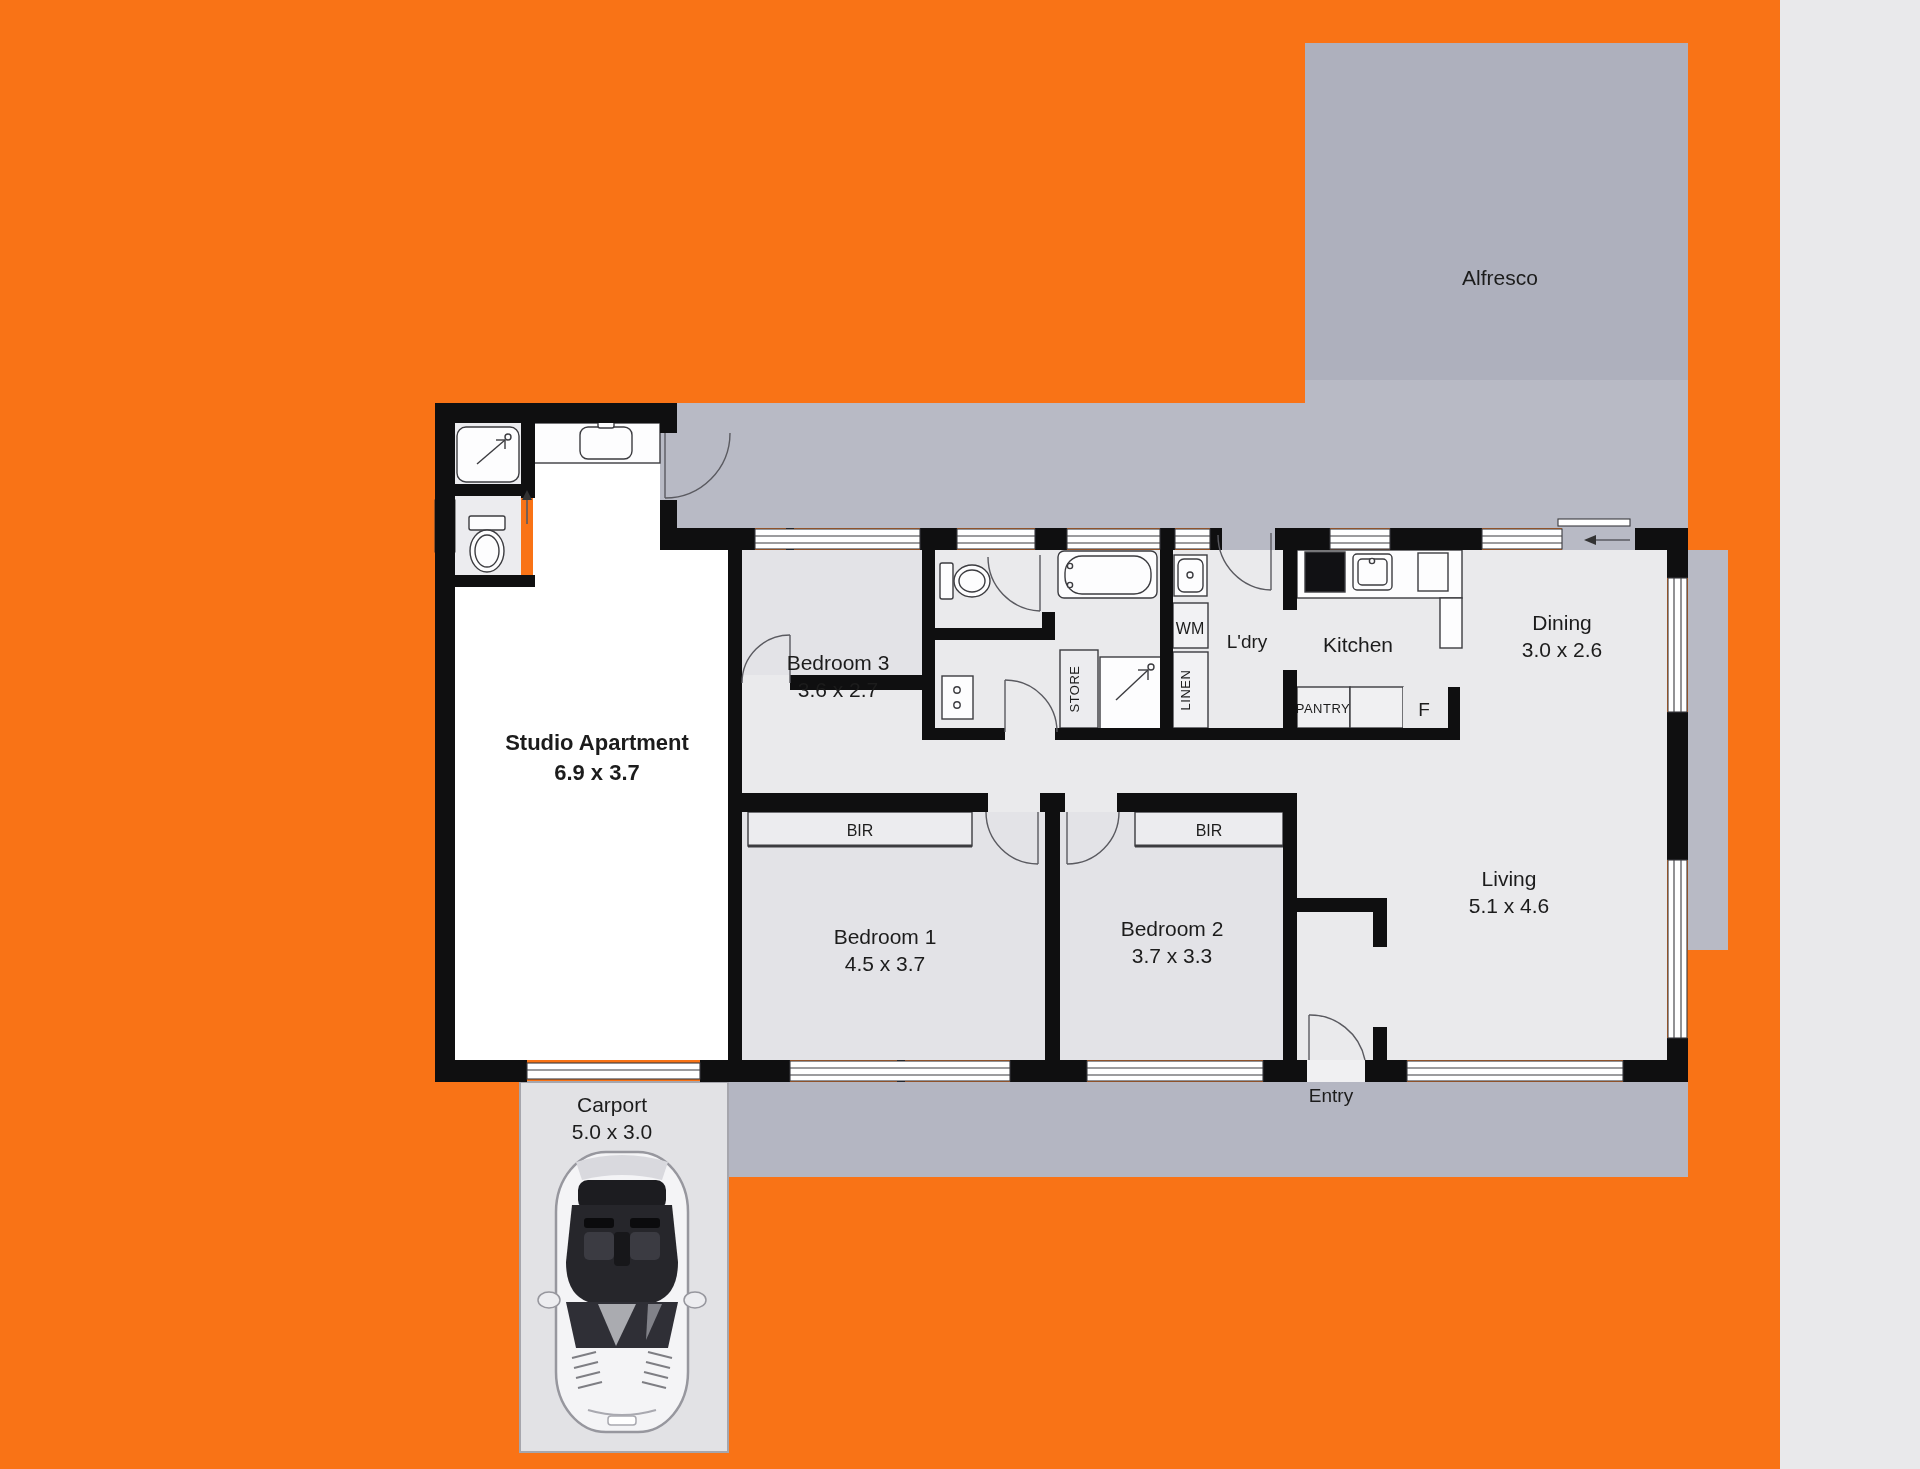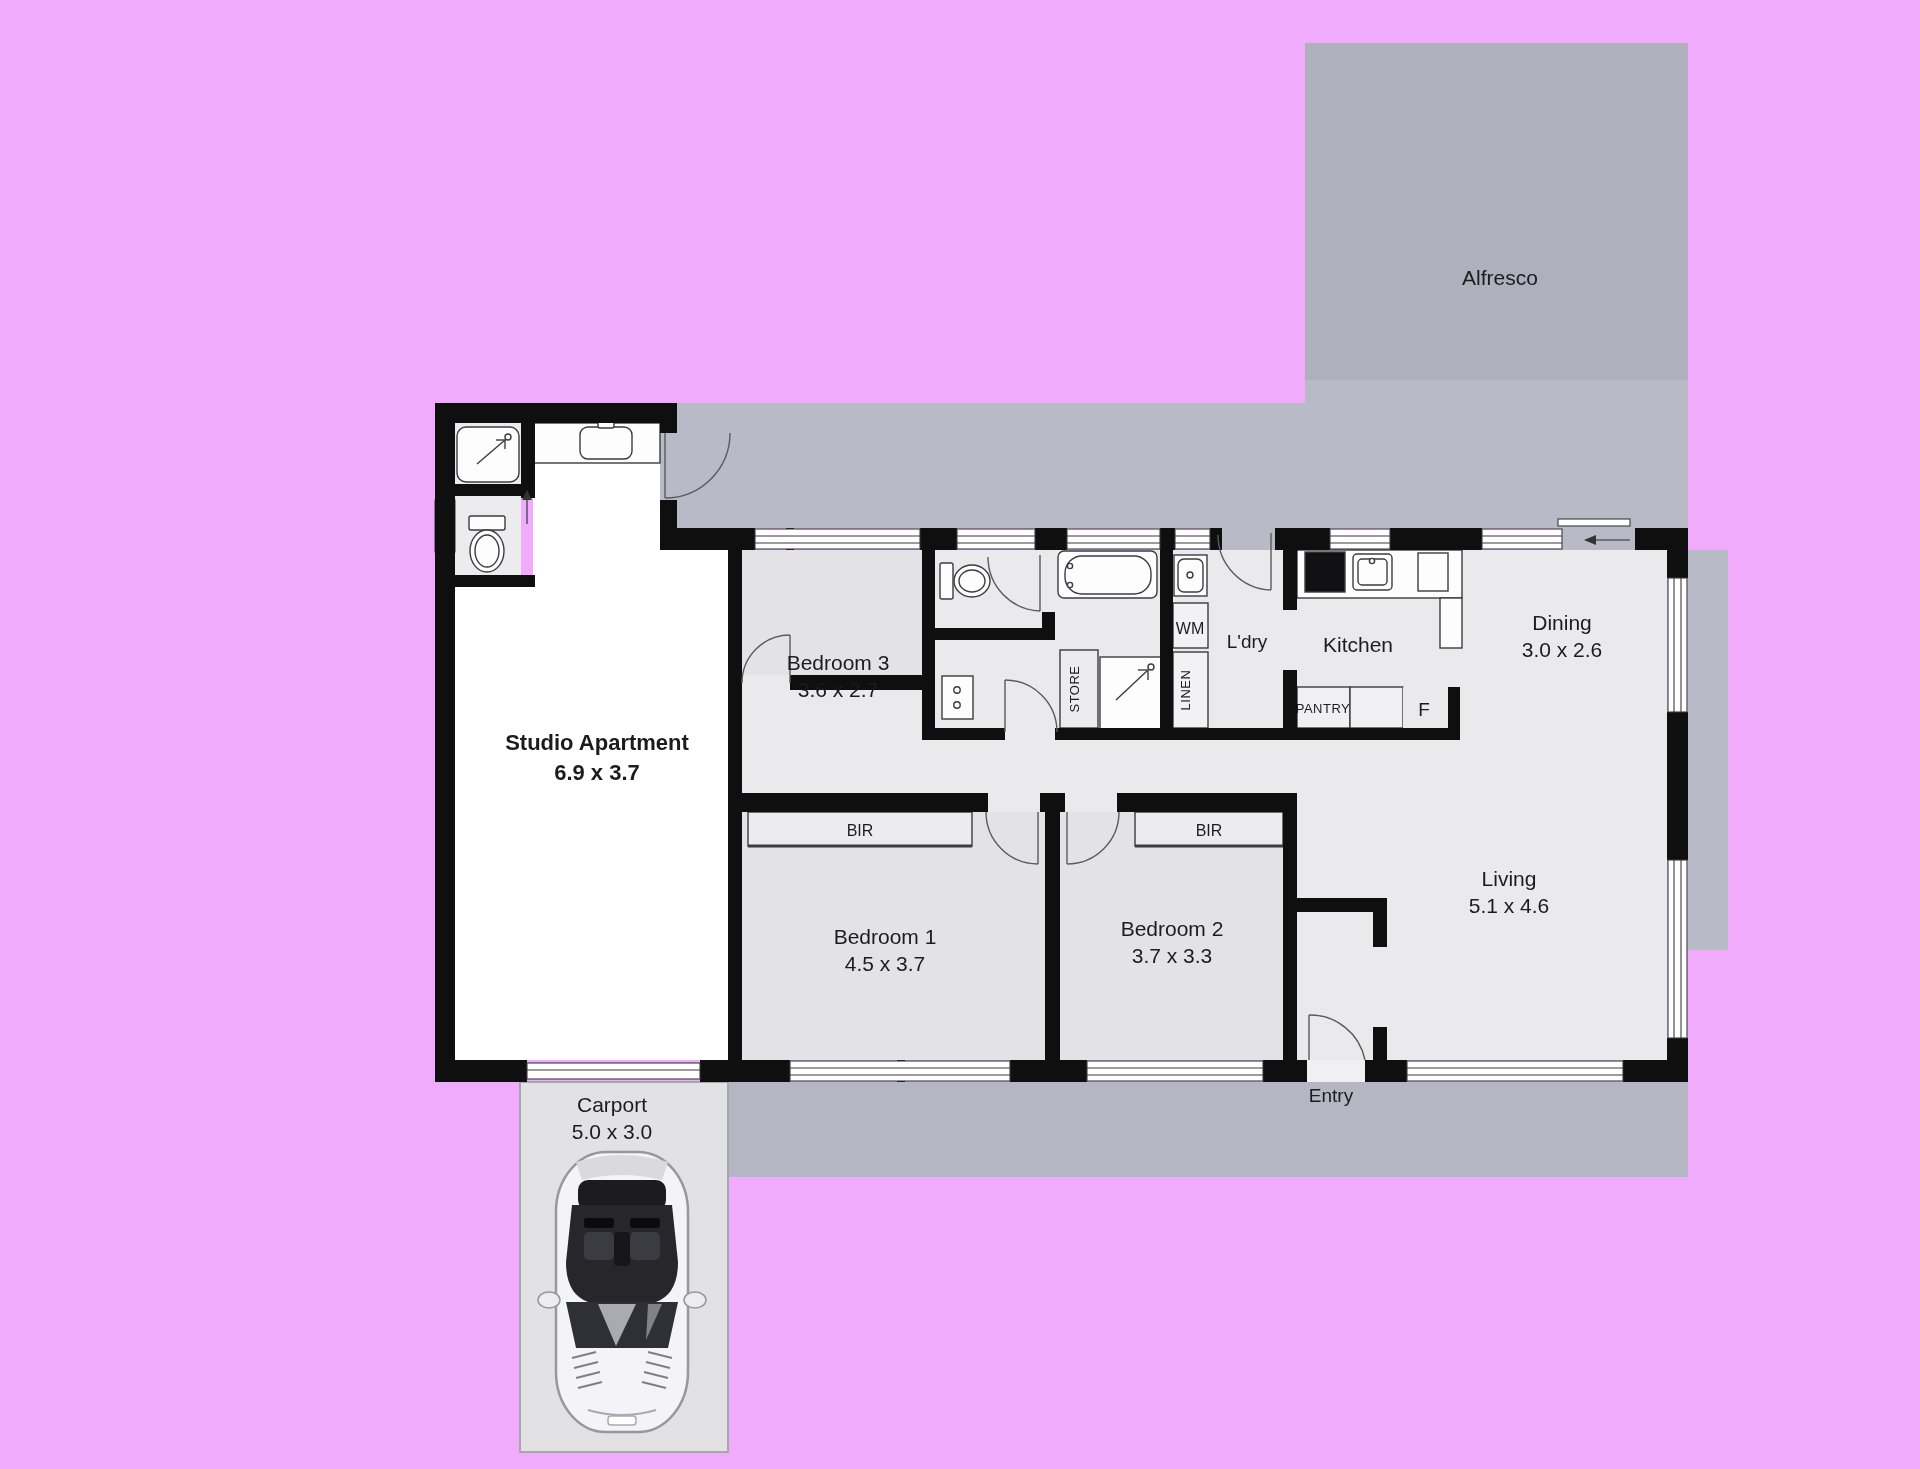--- a/index.html
+++ b/index.html
@@ -1,16 +1,16 @@
 <!DOCTYPE html>
 <html><head>
 <meta charset="utf-8">
 <style>
   html,body{margin:0;padding:0;background:#e9e9eb;}
-  #page{position:relative;width:1920px;height:1469px;background:#f0abfc;overflow:hidden;
+  #page{position:relative;width:1780px;height:1469px;background:#f97316;overflow:hidden;
         font-family:"Liberation Sans",sans-serif;}
   svg{position:absolute;left:0;top:0;}
   text{fill:#1c1c1c;}
   .room-label{font-size:21px;}
   .room-label.bold{font-weight:bold;font-size:22px;}
   .small-label{font-size:16px;}
   .tiny-label{font-size:13px;letter-spacing:.5px;}
   .mid-label{font-size:19px;}
 </style>
 </head>

